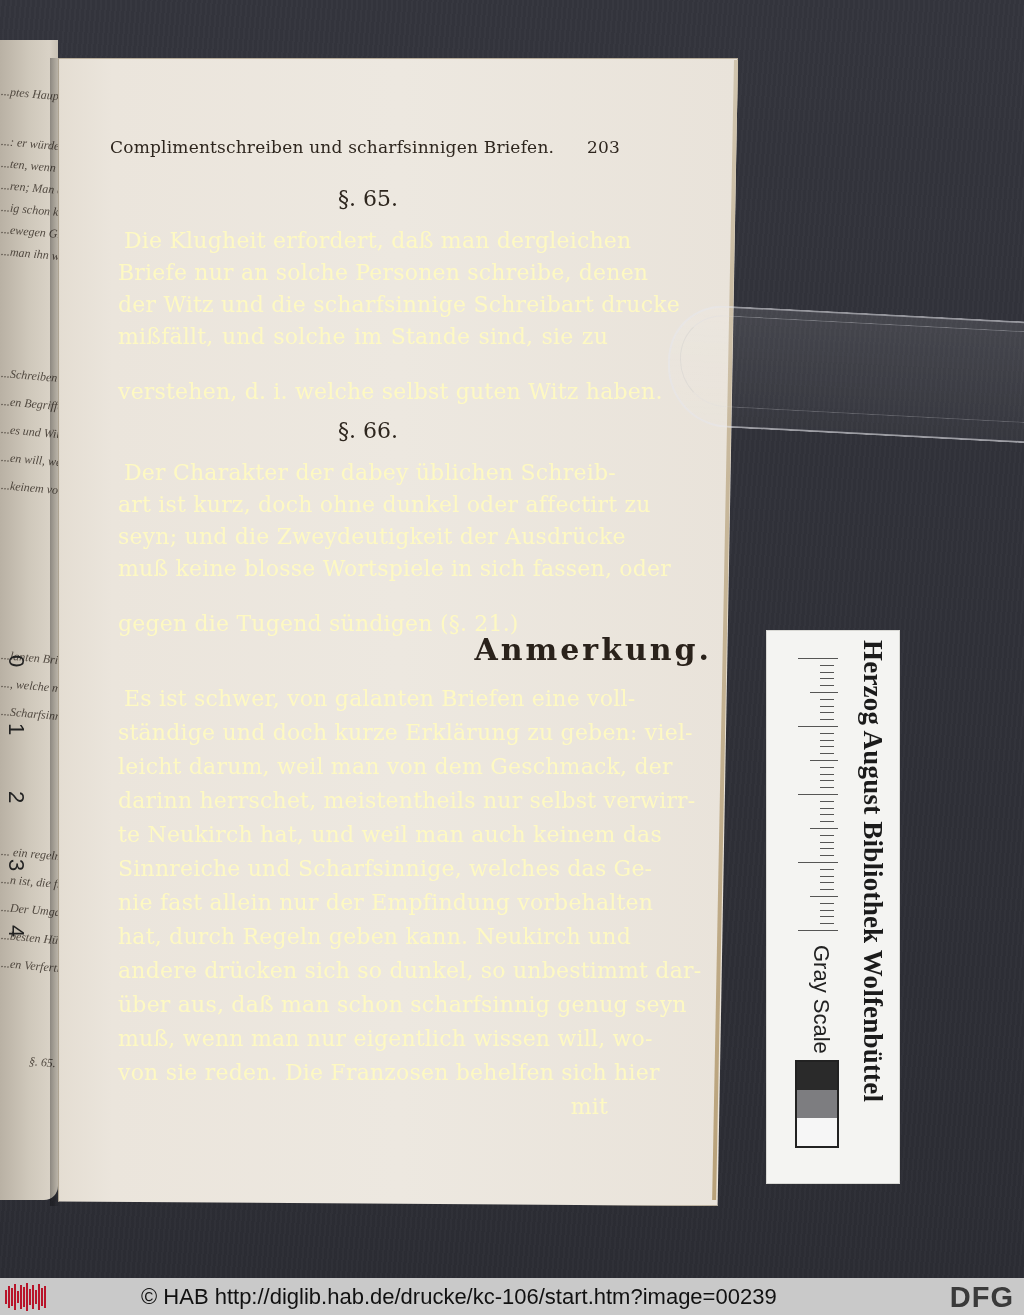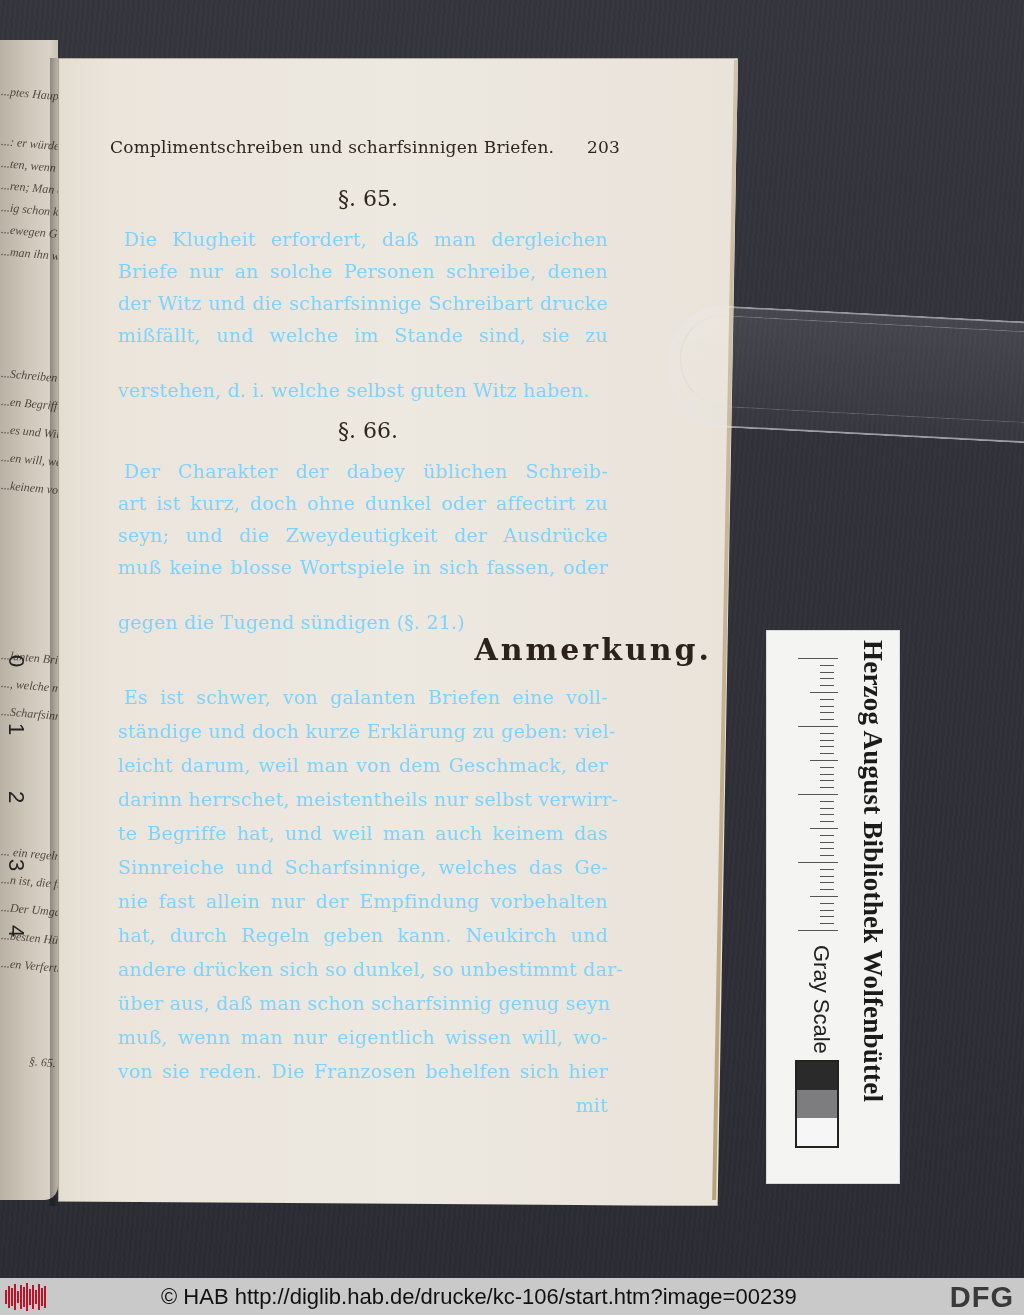--- a/index.html
+++ b/index.html
@@ -44,21 +44,21 @@
     position:absolute; left:110px; top:137px; width:510px;
     font-size:17px; letter-spacing:0.2px; color:#2e261e;
     display:flex; justify-content:space-between;
   }
   .para-heading {
     position:absolute; left:0; width:736px; text-align:center;
     font-size:22px; color:#2e261e;
   }
   .line {
     position:absolute; left:118px; width:490px;
-    font-size:19px; color:#7dd3fc; white-space:nowrap;
+    font-size:22px; color:#fef9c3; white-space:nowrap;
     text-align:justify; text-align-last:justify;
     letter-spacing:0.2px;
   }
   .line.first { left:124px; width:484px; }
   .line.last { text-align-last:left;margin-top:23px; }
   .line.right { text-align:right; text-align-last:right; }
   .anm-heading {
     position:absolute; left:0; width:712px; text-align:right;
     font-size:30px; letter-spacing:3px; color:#2a221b; font-weight:bold;
   }
@@ -104,21 +104,21 @@
   .swatch-box {
     position:absolute; left:795px; top:1060px; width:40px; height:84px;
     border:2px solid #222; display:flex; flex-direction:column;
   }
   .swatch { flex:1; }
 
   
   .footer {
     position:absolute; left:0; top:1278px; width:1024px; height:37px;
     background:#c9c9c9;
-    display:flex; align-items:center;gap:20px;
+    display:flex; align-items:center;
   }
   .footer-logo { width:44px; height:30px; margin-left:5px; display:flex; align-items:center; gap:1px; }
   .footer-logo span { display:block; width:2px; background:#b8142a; }
   .footer-text {
     margin-left:92px; font-family:"Liberation Sans", sans-serif; font-size:22px; color:#111;
     letter-spacing:0px;
   }
   .dfg {
     position:absolute; right:10px; top:3px;
     font-family:"Liberation Sans", sans-serif; font-weight:bold; font-size:29px;
@@ -160,36 +160,36 @@
 
 <div class="header-line">
   <span>Complimentschreiben und scharfsinnigen Briefen.</span>
   <span>203</span>
 </div>
 
 <div class="para-heading" style="top:186px">§. 65.</div>
 <div class="line first" style="top:228px">Die Klugheit erfordert, daß man dergleichen</div>
 <div class="line" style="top:260px">Briefe nur an solche Personen schreibe, denen</div>
 <div class="line" style="top:292px">der Witz und die scharfsinnige Schreibart drucke</div>
-<div class="line" style="top:324px">mißfällt, und welche im Stande sind, sie zu</div>
+<div class="line" style="top:324px">mißfällt, und solche im Stande sind, sie zu</div>
 <div class="line last" style="top:356px">verstehen, d. i. welche selbst guten Witz haben.</div>
 
 <div class="para-heading" style="top:418px">§. 66.</div>
 <div class="line first" style="top:460px">Der Charakter der dabey üblichen Schreib-</div>
 <div class="line" style="top:492px">art ist kurz, doch ohne dunkel oder affectirt zu</div>
 <div class="line" style="top:524px">seyn; und die Zweydeutigkeit der Ausdrücke</div>
 <div class="line" style="top:556px">muß keine blosse Wortspiele in sich fassen, oder</div>
 <div class="line last" style="top:588px">gegen die Tugend sündigen (§. 21.)</div>
 
 <div class="anm-heading" style="top:632px">Anmerkung.</div>
 <div class="line first" style="top:686px">Es ist schwer, von galanten Briefen eine voll-</div>
 <div class="line" style="top:720px">ständige und doch kurze Erklärung zu geben: viel-</div>
 <div class="line" style="top:754px">leicht darum, weil man von dem Geschmack, der</div>
 <div class="line" style="top:788px">darinn herrschet, meistentheils nur selbst verwirr-</div>
-<div class="line" style="top:822px">te Begriffe hat, und weil man auch keinem das</div>
+<div class="line" style="top:822px">te Neukirch hat, und weil man auch keinem das</div>
 <div class="line" style="top:856px">Sinnreiche und Scharfsinnige, welches das Ge-</div>
 <div class="line" style="top:890px">nie fast allein nur der Empfindung vorbehalten</div>
 <div class="line" style="top:924px">hat, durch Regeln geben kann. Neukirch und</div>
 <div class="line" style="top:958px">andere drücken sich so dunkel, so unbestimmt dar-</div>
 <div class="line" style="top:992px">über aus, daß man schon scharfsinnig genug seyn</div>
 <div class="line" style="top:1026px">muß, wenn man nur eigentlich wissen will, wo-</div>
 <div class="line" style="top:1060px">von sie reden. Die Franzosen behelfen sich hier</div>
 <div class="line right" style="top:1094px">mit</div>
 
 <div class="clip"></div>

